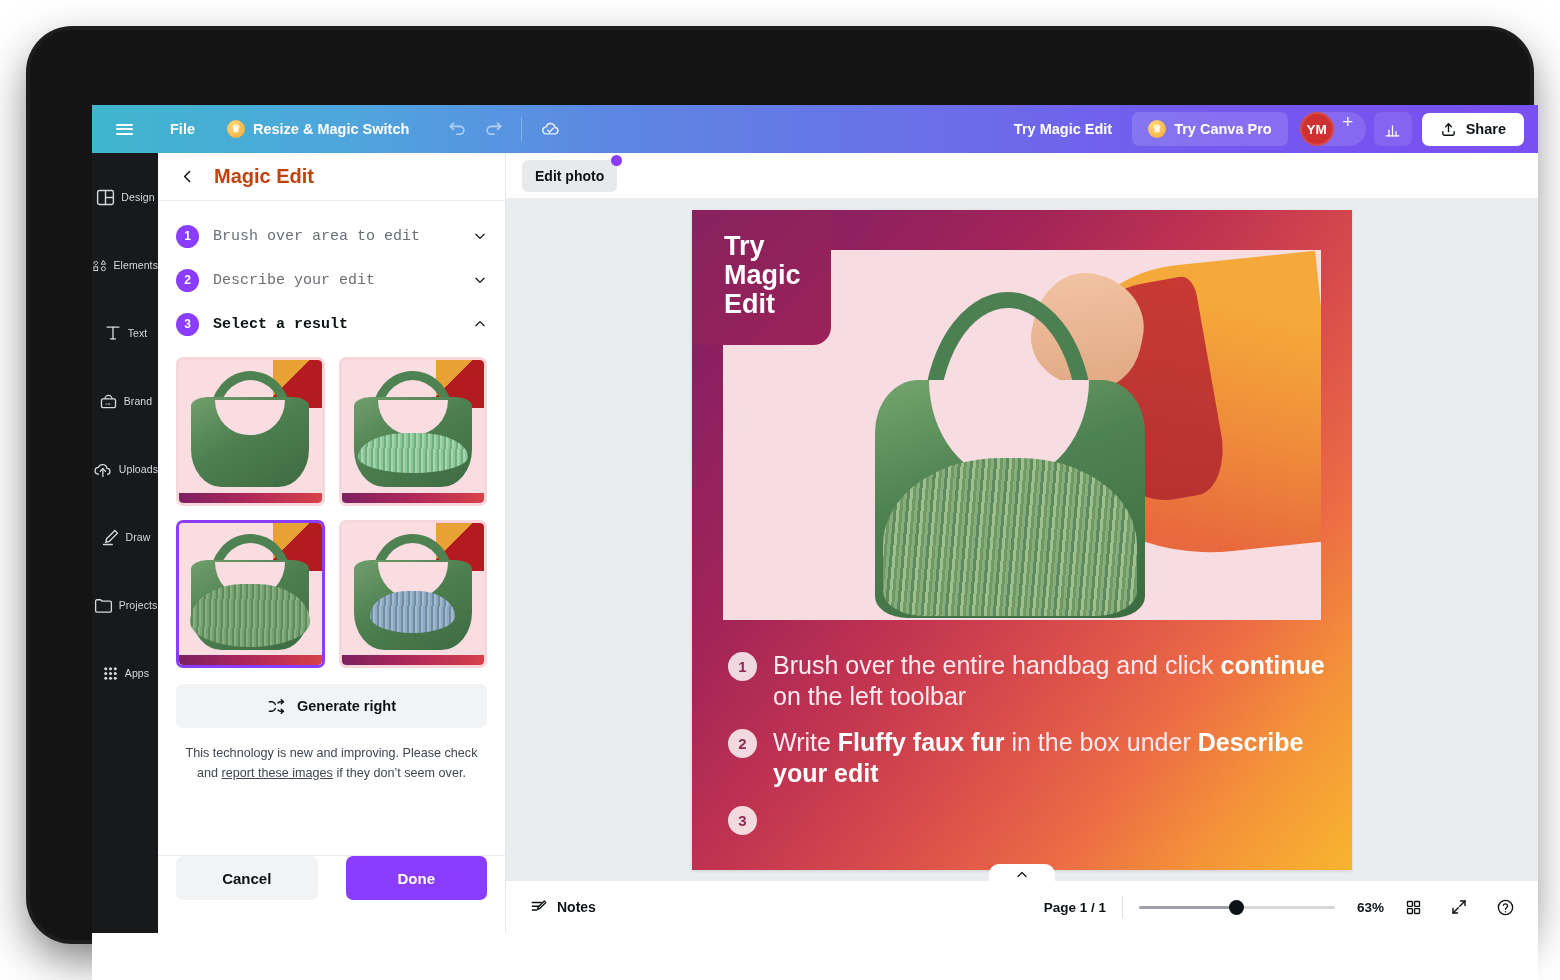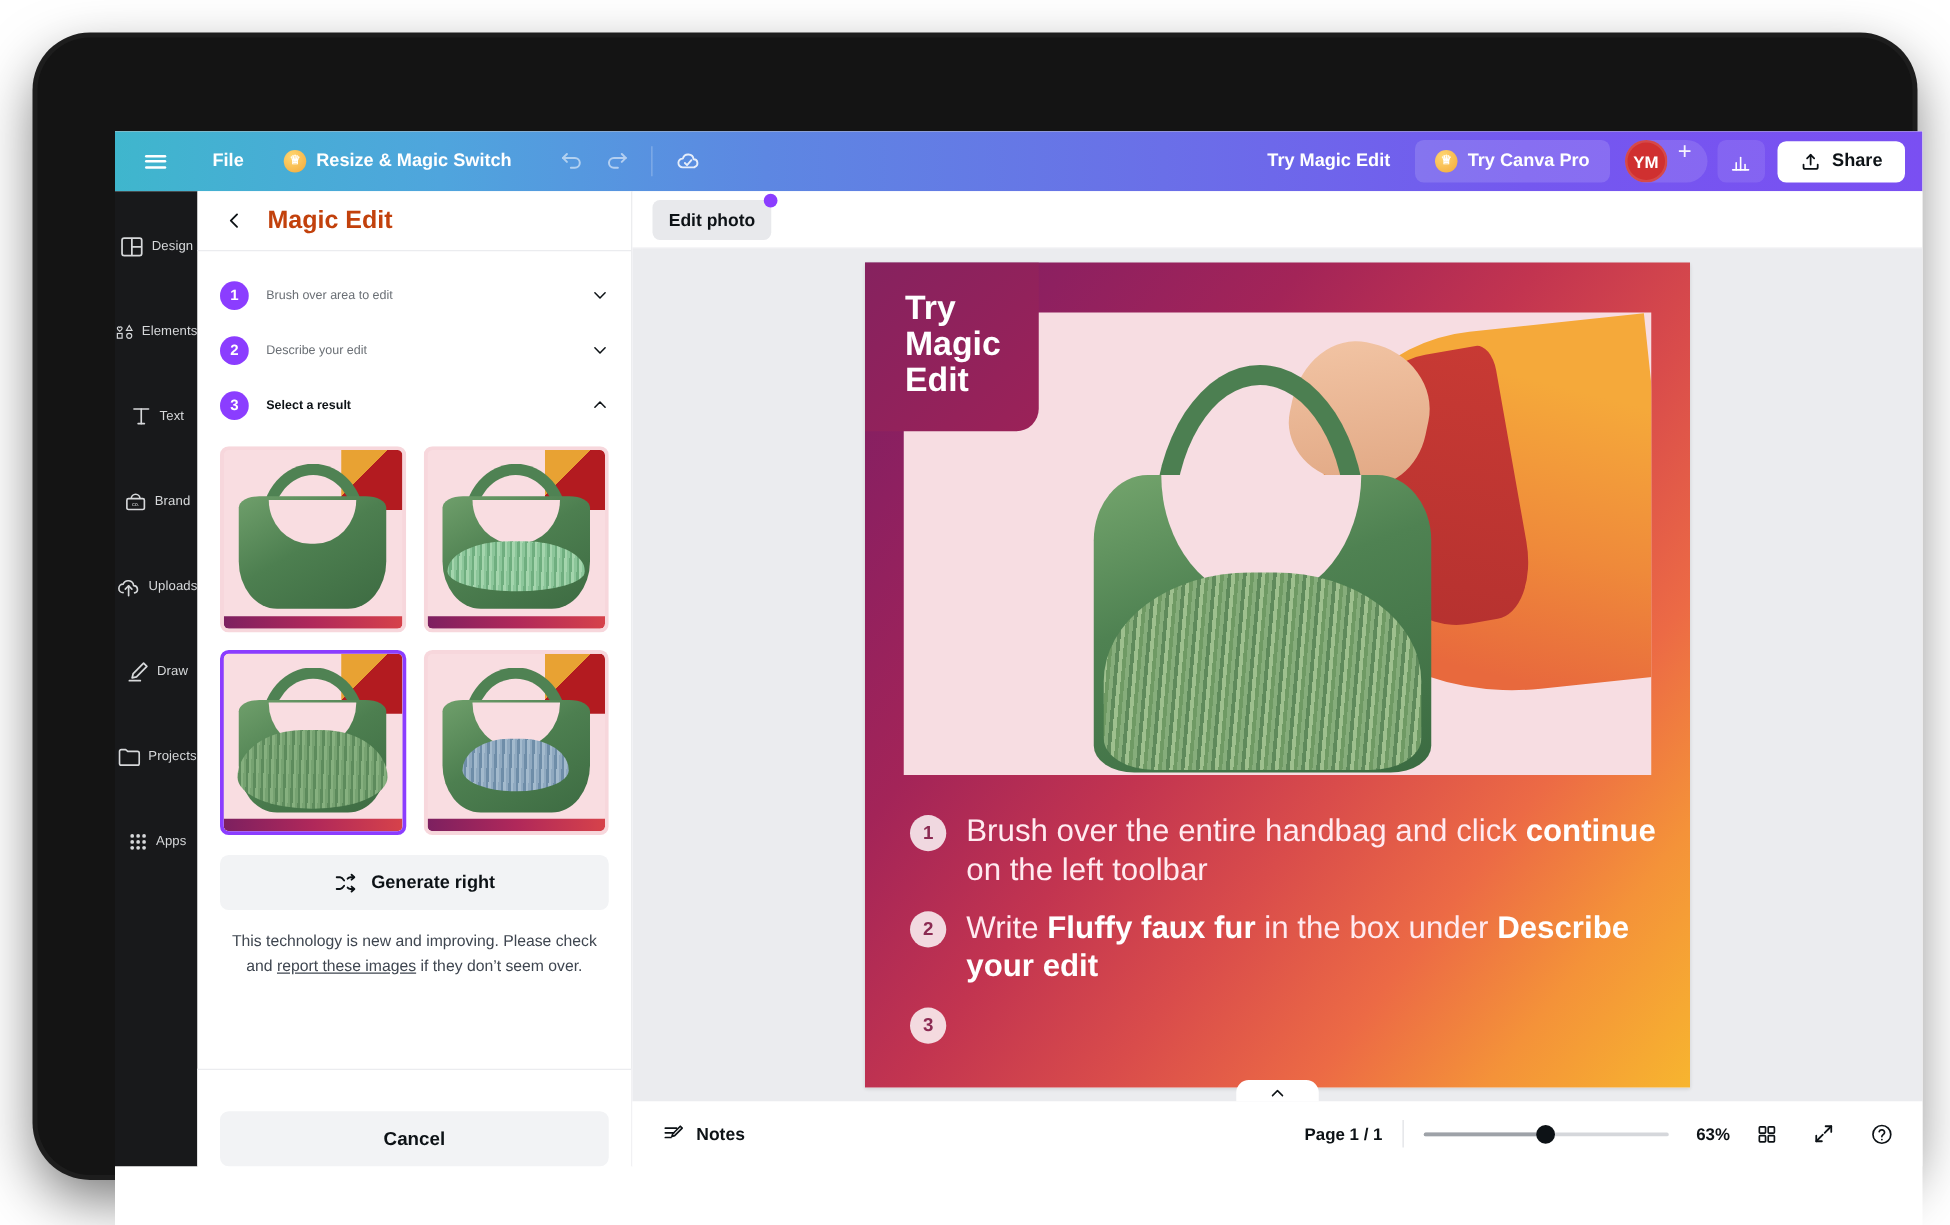--- a/index.html
+++ b/index.html
@@ -130,21 +130,21 @@
   .step-row {
     display:flex; align-items:center; gap:14px;
     height:38px; padding: 0 18px; margin: 6px 0; cursor:pointer;
   }
   .step-badge {
     width:23px;height:23px;border-radius:50%;
     background:#8b3dff;color:#fff;
     display:flex;align-items:center;justify-content:center;
     font-size:12px;font-weight:700;flex:0 0 auto;
   }
-  .step-label { flex:1; font-size:10px; color:#6a6f75; }
+  .step-label { flex:1; font-size:15px; color:#6a6f75;font-family:Liberation Mono, monospace; }
   .step-row.active .step-label { color:#0d1216; font-weight:700; }
   .chev { width:14px;height:14px;flex:0 0 auto; }
 
   #results-grid {
     display:grid; grid-template-columns: 1fr 1fr; gap: 14px;
     padding: 8px 18px 0 18px;
   }
   .result-tile {
     position:relative; width:100%; aspect-ratio: 1 / 1;
     border-radius:7px; overflow:hidden; cursor:pointer;
@@ -207,21 +207,21 @@
   }
   #disclaimer {
     margin: 16px 22px 0 22px;
     font-size:12.6px; line-height:1.55; color:#3f4650; text-align:center;
   }
   #report-link { text-decoration: underline; cursor:pointer; color:#3f4650; }
 
   #panel-footer {
     flex:0 0 auto; height:78px;
     border-top:1px solid #ebecef;
-    display:flex; align-items:flex-end; gap:28px;
+    display:flex; align-items:flex-start; gap:28px;
     padding: 0 18px;
     background:#fff;
   }
   #cancel-btn {
     flex:1; height:44px; border-radius:7px;
     background:#f2f3f5; color:#0d1216;
     display:flex;align-items:center;justify-content:center;
     font-size:15px;font-weight:700;cursor:pointer;
   }
   #done-btn {
@@ -626,20 +626,21 @@
           <span>Generate right</span>
         </div>
 
         <div id="disclaimer">
           <span>This technology is new and improving. Please check and </span><span id="report-link">report these images</span><span> if they don’t seem over.</span>
         </div>
       </div>
 
       <div id="panel-footer">
         <div id="cancel-btn">Cancel</div>
+        <div id="done-btn">Done</div>
       </div>
     </div>
 
     <div id="canvas-area">
 
       <div id="canvas-toolbar">
         <div id="edit-photo-btn">
           <span>Edit photo</span>
           <span id="edit-photo-dot"></span>
         </div>

